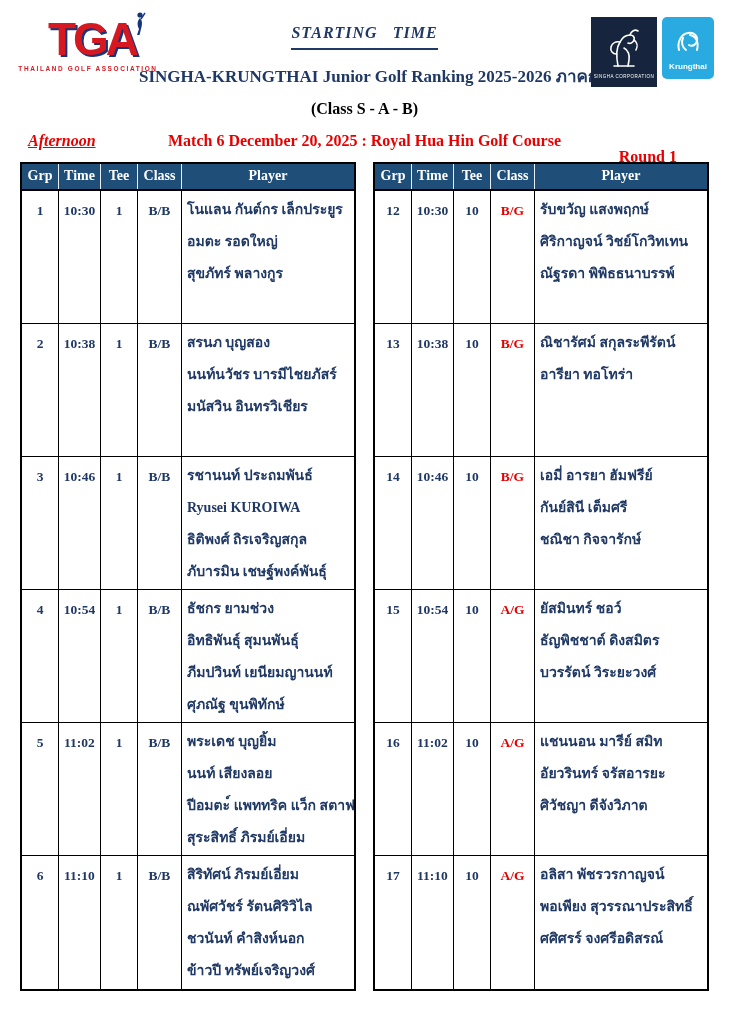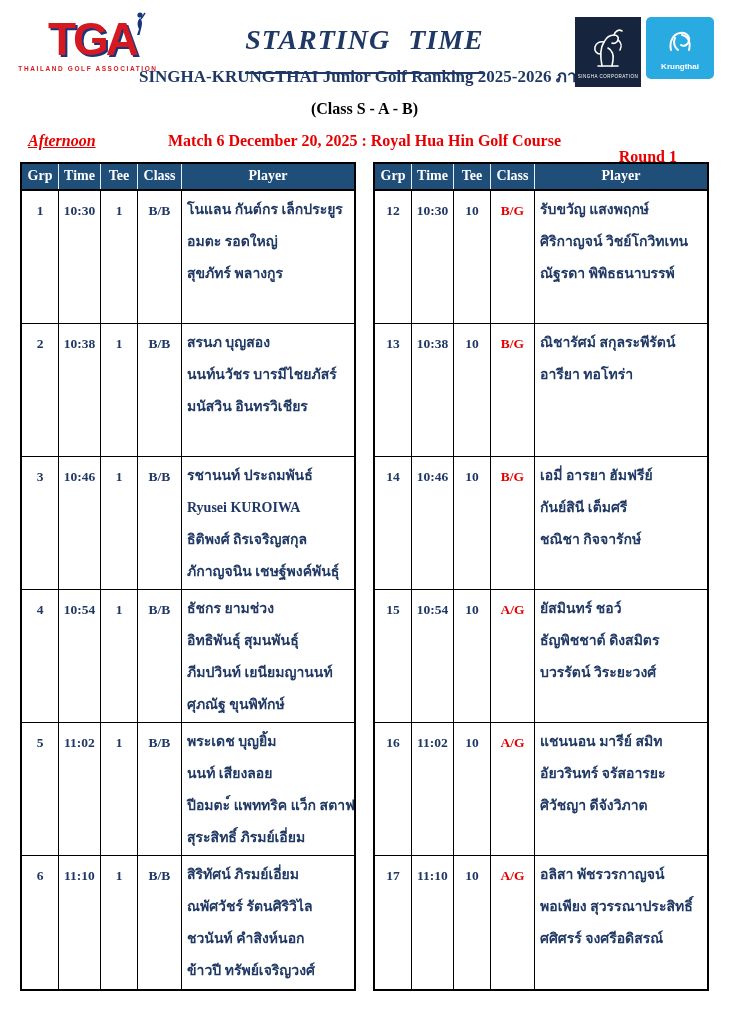--- a/index.html
+++ b/index.html
@@ -18,36 +18,36 @@
     text-shadow:2px 2px 0 #16357c;
     position:relative; display:inline-block;margin-left:8px;
   }
   .golfer-svg { position:absolute; right:-10px; top:-4px; }
   .tga-caption {
     margin-top:3px; font-family:"Liberation Sans","DejaVu Sans",sans-serif;
     font-size:6.5px; font-weight:bold; color:#d61920; letter-spacing:1.6px; white-space:nowrap;
   }
   .center-head { position:absolute; left:0; top:24px; width:100%; text-align:center; }
   .main-title {
-    display:inline-block; font-size:28px; font-weight:bold; font-style:italic;
+    display:inline-block; font-size:16px; font-weight:bold; font-style:italic;
     color:#1F3864; letter-spacing:1px; word-spacing:10px;
-    border-bottom:2px solid #1F3864; padding-bottom:16px;
+    border-bottom:2px solid #1F3864; padding-bottom:6px;
   }
   .sub-title {
     position:absolute; left:0; top:62px; width:105%; text-align:center;
     font-size:17px; font-weight:bold; color:#1F3864;
   }
   .sponsors { position:absolute; right:15px; top:17px; display:flex; gap:5px; align-items:flex-start; }
   .singha-box {
     width:66px; height:70px; background:#16253D; color:#fff;
     display:flex; flex-direction:column; align-items:center; justify-content:center; gap:2px;
   }
   .singha-label { font-size:4.5px; letter-spacing:.5px; font-family:"Liberation Sans",sans-serif; white-space:nowrap; }
   .kt-box {
-    width:68px; height:62px; background:#29ABE2; border-radius:5px; color:#fff;
+    width:52px; height:62px; background:#29ABE2; border-radius:5px; color:#fff;
     display:flex; flex-direction:column; align-items:center; justify-content:center; gap:2px;
   }
   .kt-label { font-size:8px; font-weight:bold; font-family:"Liberation Sans",sans-serif; }
   .class-line {
     position:absolute; left:0; top:100px; width:100%; text-align:center;
     font-size:16px; font-weight:bold; color:#000;
   }
   .meta-row { position:absolute; left:0; top:132px; width:100%; height:22px; font-size:16px; font-weight:bold; color:#e80000; }
   .session-label {
     position:absolute; left:28px; top:0; font-style:italic; text-decoration:underline;
@@ -171,21 +171,21 @@
           </div>
           <div class="trow">
             <div class="tcell num-cell">3</div>
             <div class="tcell num-cell">10:46</div>
             <div class="tcell num-cell">1</div>
             <div class="tcell num-cell" style="color: rgb(31, 56, 100);">B/B</div>
             <div class="tcell player-cell">
               <div class="pname">รชานนท์ ประถมพันธ์</div>
               <div class="pname">Ryusei KUROIWA</div>
               <div class="pname">ธิติพงศ์ ถิรเจริญสกุล</div>
-              <div class="pname">ภักาญจนิน เชษฐ์พงค์พันธุ์</div>
+              <div class="pname">ภับารมิน เชษฐ์พงค์พันธุ์</div>
             </div>
           </div>
           <div class="trow">
             <div class="tcell num-cell">4</div>
             <div class="tcell num-cell">10:54</div>
             <div class="tcell num-cell">1</div>
             <div class="tcell num-cell" style="color: rgb(31, 56, 100);">B/B</div>
             <div class="tcell player-cell">
               <div class="pname">ธัชกร ยามช่วง</div>
               <div class="pname">อิทธิพันธุ์ สุมนพันธุ์</div>

